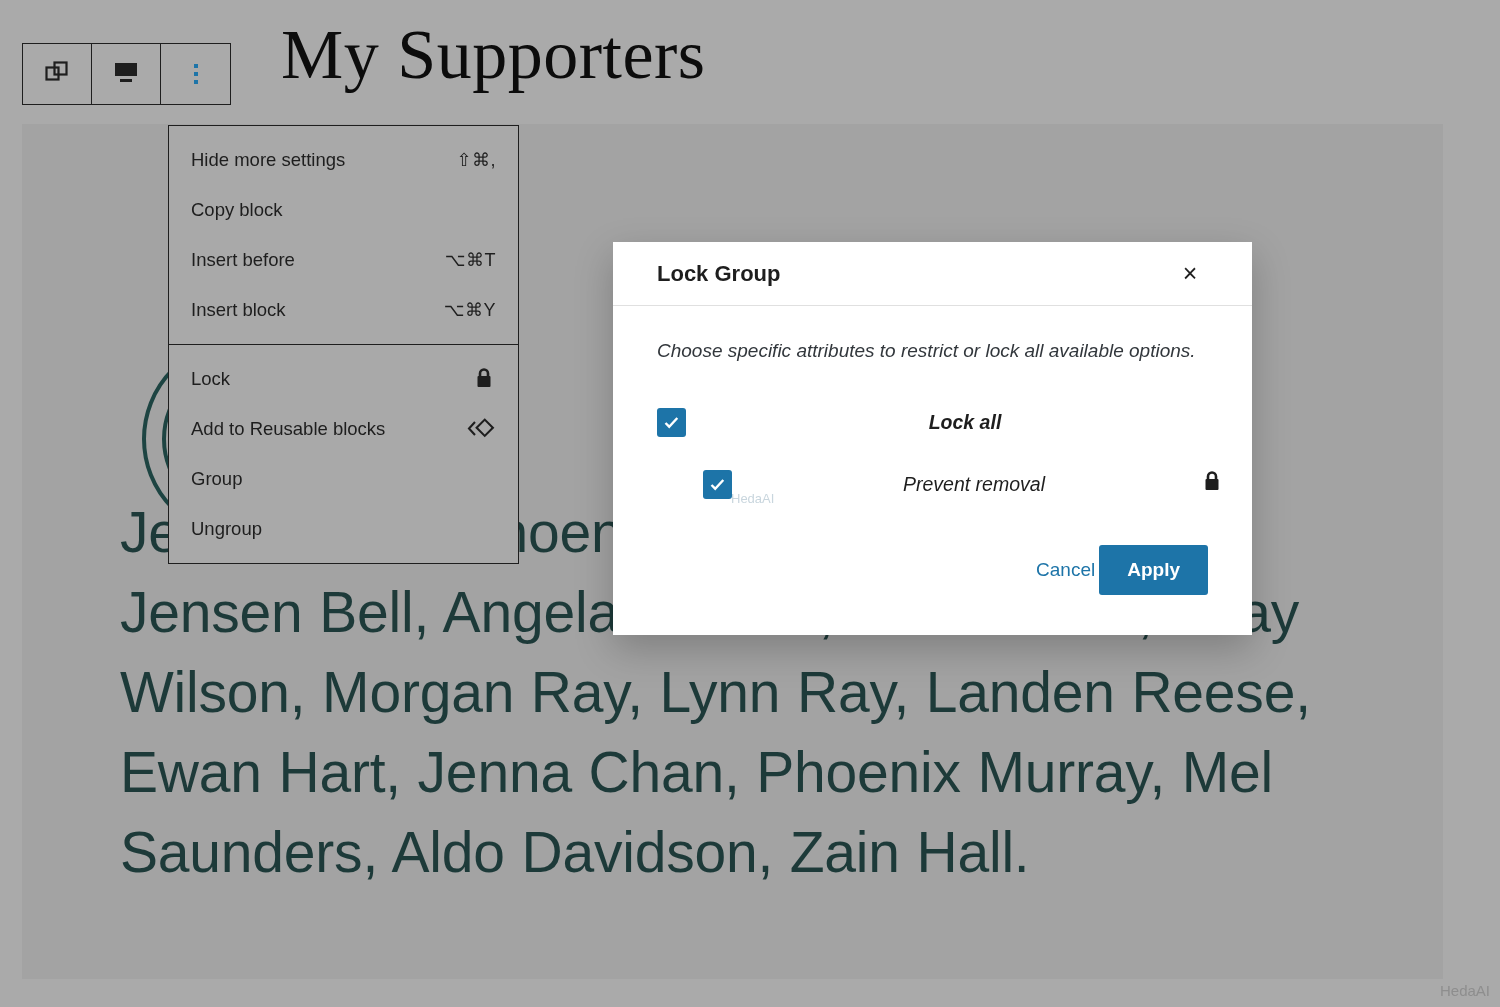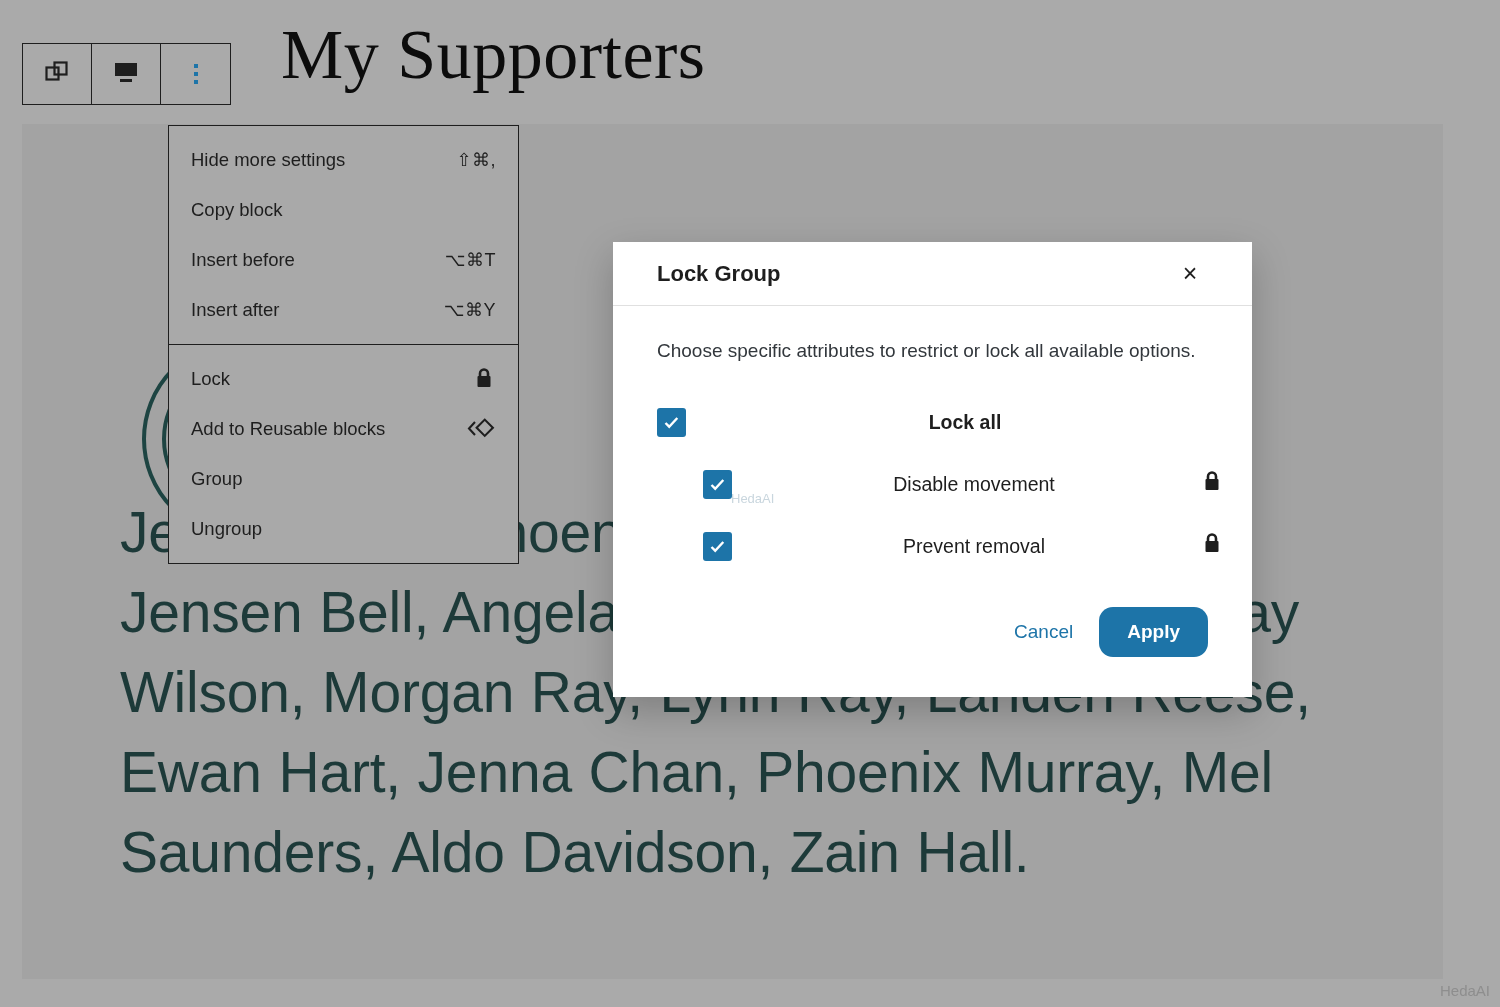--- a/index.html
+++ b/index.html
@@ -127,21 +127,21 @@
     color: #1e1e1e;
   }
   #modal-close {
     width: 36px; height: 36px;
     display: flex; align-items: center; justify-content: center;
     cursor: pointer;
     font-size: 25px;
     color: #1e1e1e;
     line-height: 1;
   }
-  #modal-body { padding: 34px 24px 0 44px; }
+  #modal-body { padding: 34px 24px 0 44px; font-style: italic; }
   #modal-desc {
     font-size: 19px;
     color: #32373c;
     margin: 0 0 46px 0;
   }
 
   .check-row {
     display: flex; align-items: center;
     margin-bottom: 32px;
     text-align: center;
@@ -160,40 +160,39 @@
     margin-left: 16px;
     font-size: 19.5px;
     color: #1e1e1e;
     flex: 1 1 auto;
   }
   .check-row.master .clabel { font-weight: bold; }
   .check-row .rowlock { flex: 0 0 auto; margin-right: 4px; }
 
   #modal-actions {
     display: flex; align-items: center; justify-content: flex-end;
-    gap: 22px;
     padding: 14px 44px 40px 44px;
   }
   #cancel-button {
     background: none; border: none;
     color: #1d74a8;
     font-size: 19px;
     font-family: inherit;
     cursor: pointer;
     padding: 8px 4px;
   }
   #apply-button {
     background: #1d74a8;
     border: none;
     color: #fff;
     font-size: 19px;
     font-family: inherit;
     font-weight: bold;
     padding: 14px 28px;
-    border-radius: 14px;
+    border-radius: 3px;
     cursor: pointer;
   }
 
   
   #watermark-corner {
     position: absolute;
     right: 10px; bottom: 8px;
     font-size: 15px;
     color: #8e8e8e;
     z-index: 60;
@@ -258,21 +257,21 @@
     </div>
     <div class="menu-item">
       <span class="mi-label">Copy block</span>
       <span class="mi-short"></span>
     </div>
     <div class="menu-item">
       <span class="mi-label">Insert before</span>
       <span class="mi-short">⌥⌘T</span>
     </div>
     <div class="menu-item">
-      <span class="mi-label">Insert after</span>
+      <span class="mi-label">Insert block</span>
       <span class="mi-short">⌥⌘Y</span>
     </div>
   </div>
 
   <div class="menu-section">
     <div class="menu-item">
       <span class="mi-label">Lock</span>
       <span class="mi-icon">
         <svg width="24" height="26" viewBox="0 0 24 26" aria-hidden="true">
           <path d="M8 10V7.5a4 4 0 0 1 8 0V10" fill="none" stroke="#1e1e1e" stroke-width="2.6"></path>
@@ -314,34 +313,20 @@
 
       <div class="check-row master">
         <span class="cbox">
           <svg width="19" height="19" viewBox="0 0 19 19" aria-hidden="true">
             <polyline points="3.5,10 7.2,13.7 15.3,5" fill="none" stroke="#ffffff" stroke-width="2.4"></polyline>
           </svg>
         </span>
         <span class="clabel">Lock all</span>
       </div>
 
-      <div class="check-row sub">
-        <span class="cbox">
-          <svg width="19" height="19" viewBox="0 0 19 19" aria-hidden="true">
-            <polyline points="3.5,10 7.2,13.7 15.3,5" fill="none" stroke="#ffffff" stroke-width="2.4"></polyline>
-          </svg>
-        </span>
-        <span class="clabel">Disable movement</span>
-        <span class="rowlock">
-          <svg width="24" height="26" viewBox="0 0 24 26" aria-hidden="true">
-            <path d="M8 10V7.5a4 4 0 0 1 8 0V10" fill="none" stroke="#1e1e1e" stroke-width="2.6"></path>
-            <rect x="5.5" y="10" width="13" height="11" rx="1" fill="#1e1e1e"></rect>
-          </svg>
-        </span>
-      </div>
 
       <div class="check-row sub">
         <span class="cbox">
           <svg width="19" height="19" viewBox="0 0 19 19" aria-hidden="true">
             <polyline points="3.5,10 7.2,13.7 15.3,5" fill="none" stroke="#ffffff" stroke-width="2.4"></polyline>
           </svg>
         </span>
         <span class="clabel">Prevent removal</span>
         <span class="rowlock">
           <svg width="24" height="26" viewBox="0 0 24 26" aria-hidden="true">

